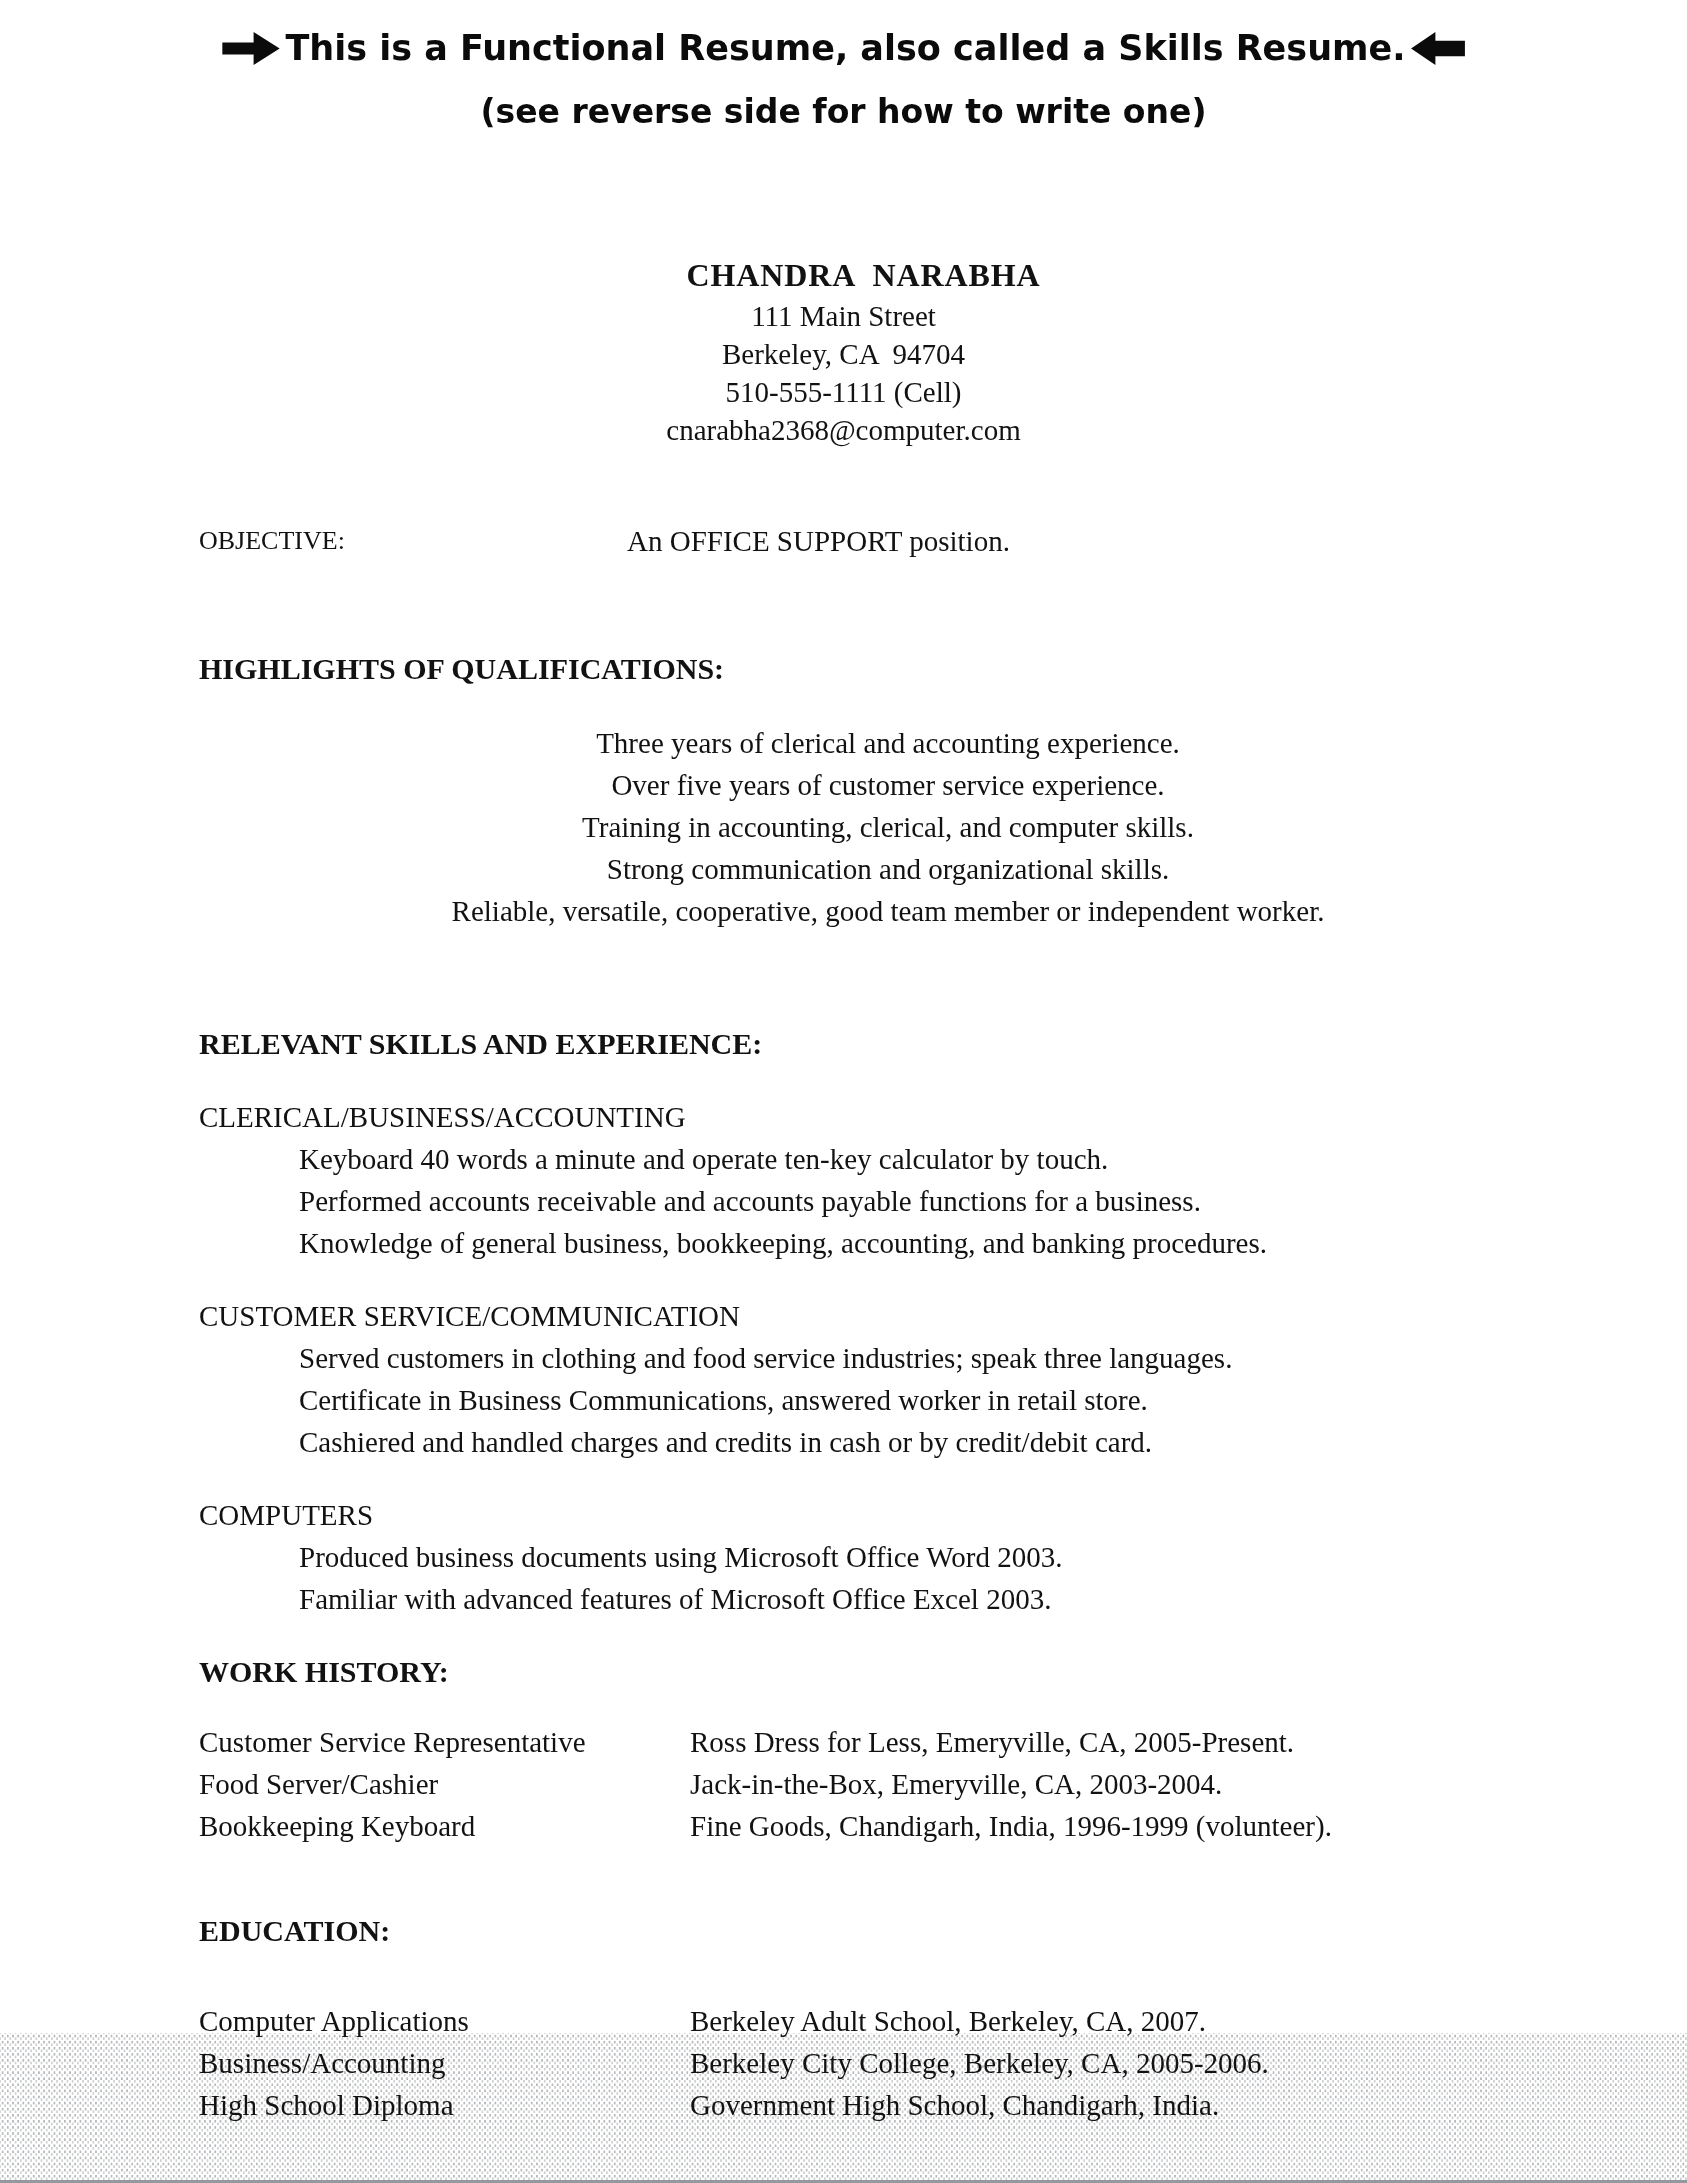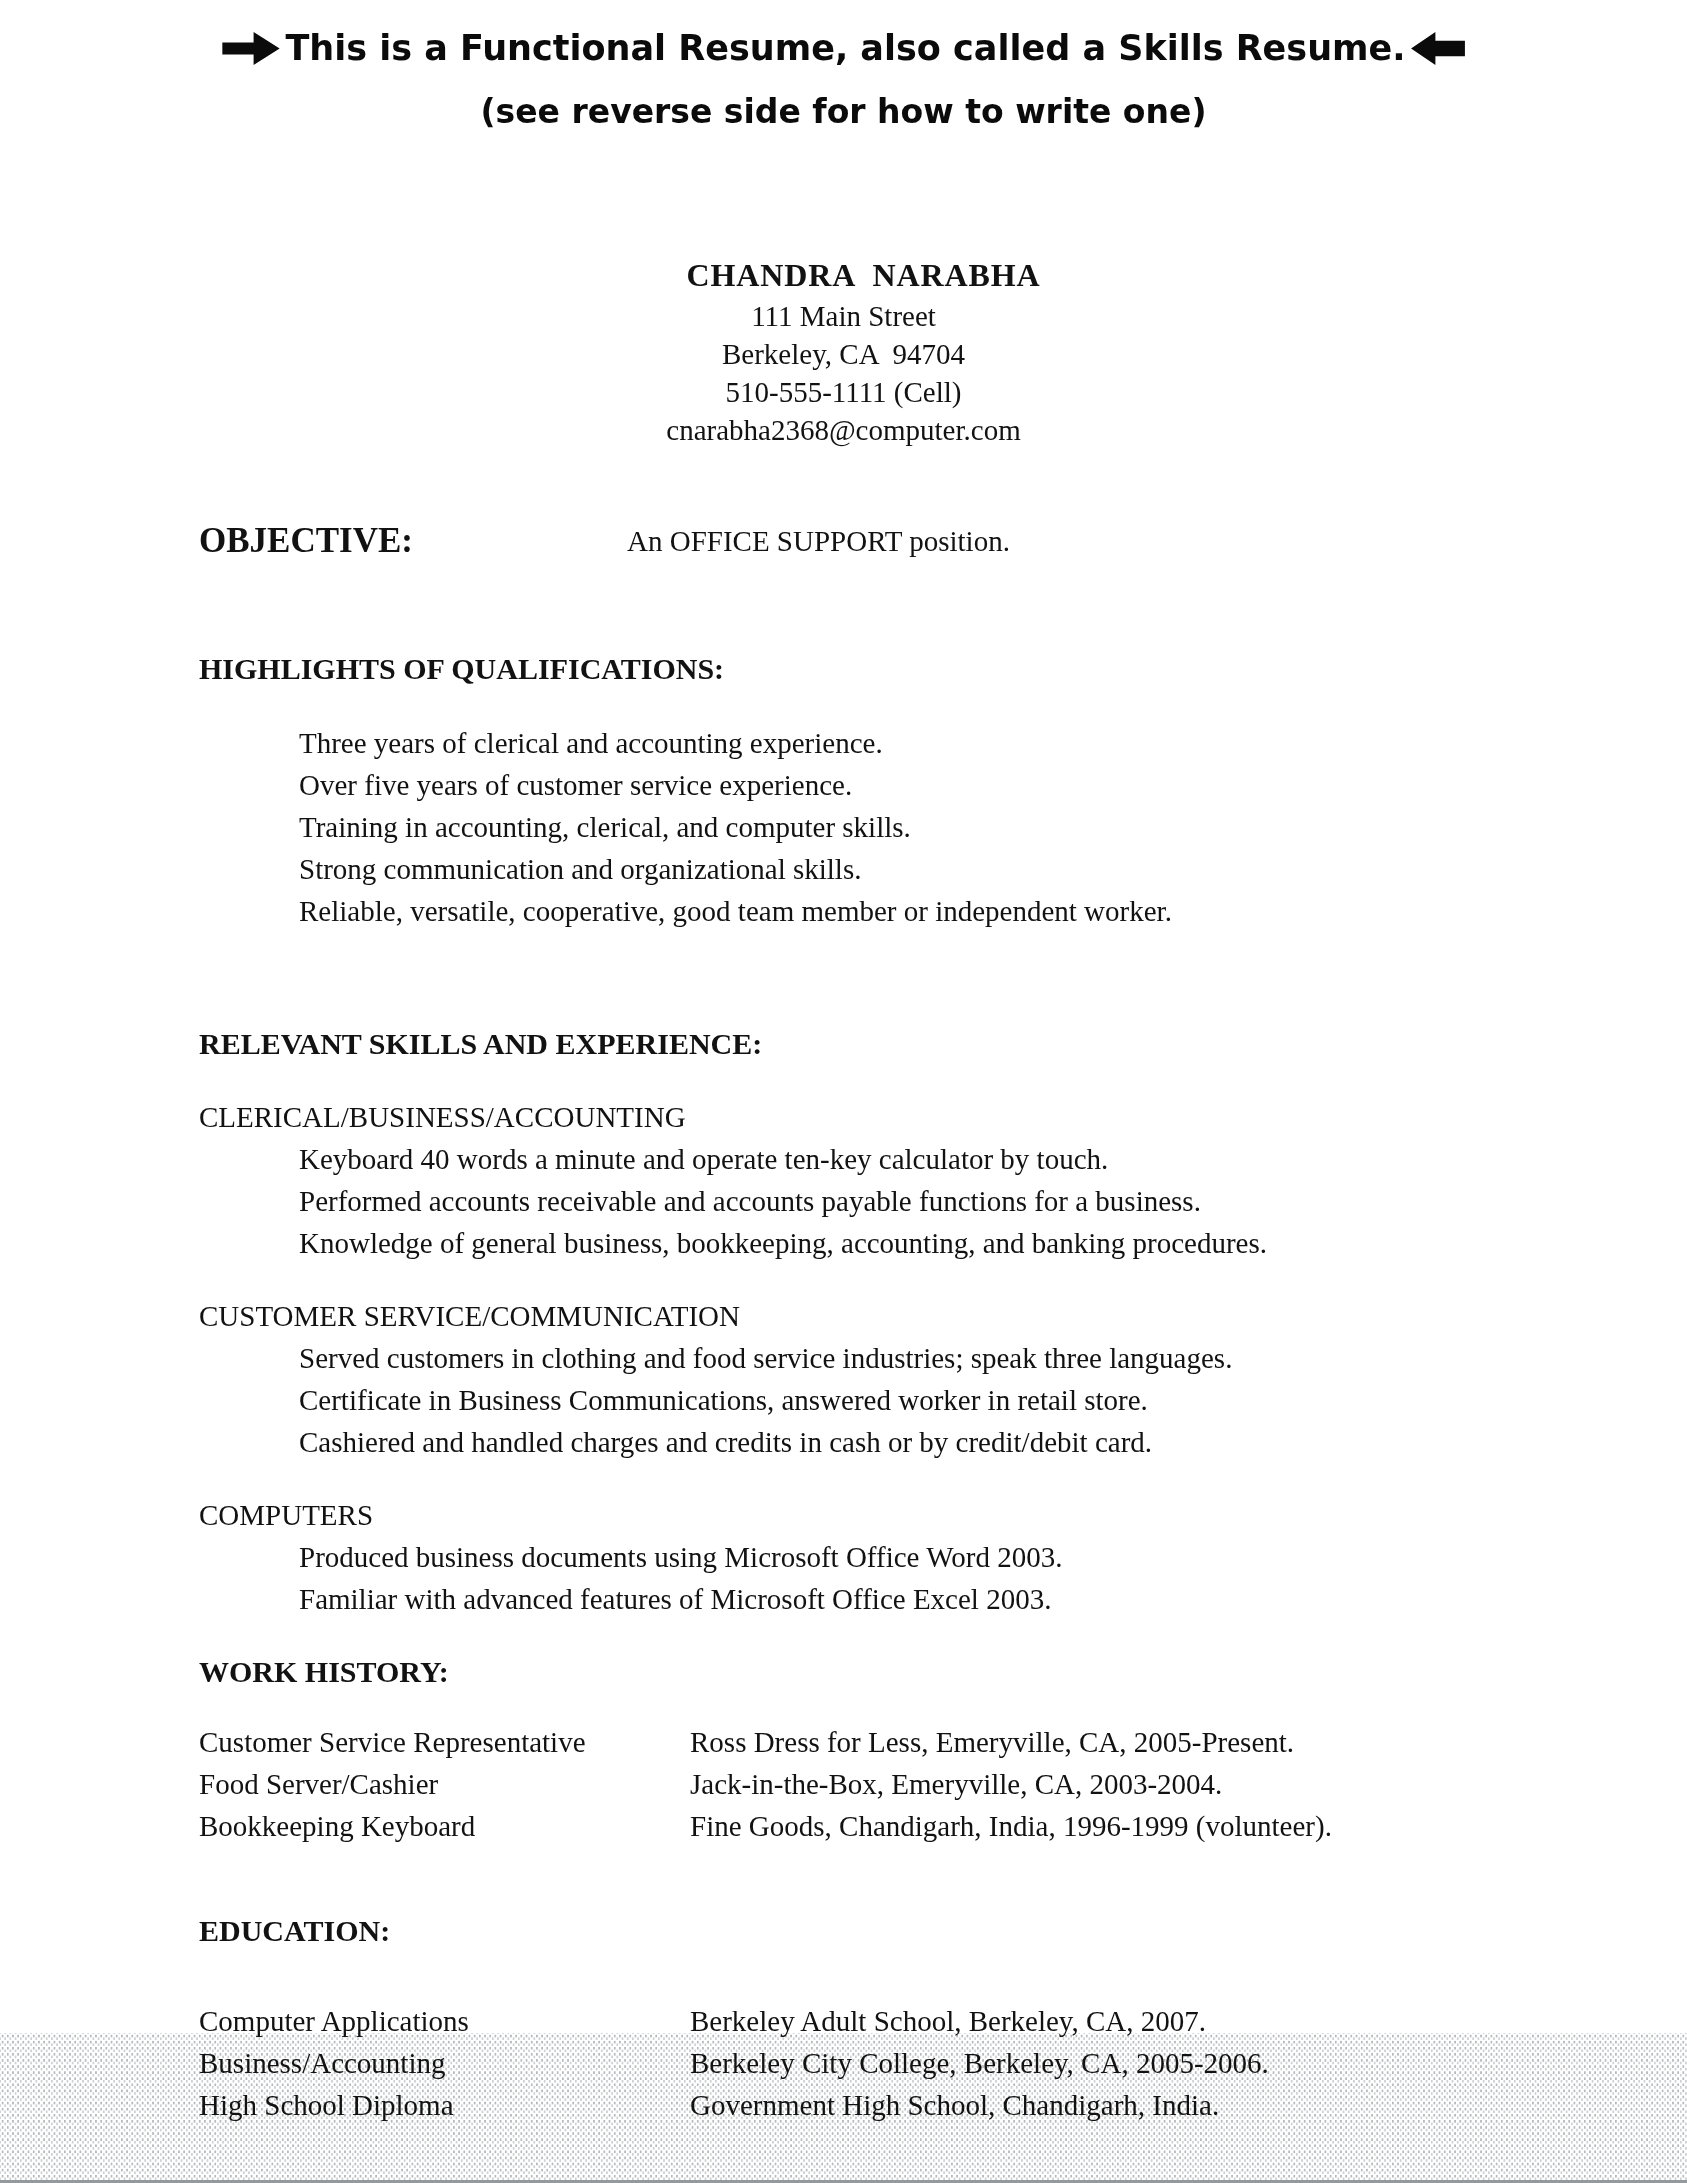--- a/index.html
+++ b/index.html
@@ -46,31 +46,31 @@
     letter-spacing: 0.9px;
     white-space: pre;
     margin-left: 40px;
   }
   .addr-line { font-size: 29px; line-height: 38px; white-space: pre; }
 
   
   .content { margin: 0 210px 0 199px; font-size: 29px; }
 
   .objective-row { margin-top: 72px; display: flex; line-height: 40px; }
-  .objective-label { width: 428px; flex-shrink: 0; font-weight: bold; font-size: 35px; }
+  .objective-label { width: 428px; flex-shrink: 0; font-weight: normal; font-size: 26px; }
   .objective-value { font-size: 29px; }
 
   .sec-heading { font-weight: bold; font-size: 30px; line-height: 42px; }
   .mt-highlights { margin-top: 87px; }
   .mt-skills    { margin-top: 91px; }
   .mt-work      { margin-top: 31px; }
   .mt-edu       { margin-top: 63px; }
 
   .indent-list { margin-top: 32px; padding-left: 100px; }
-  .indent-list .line { line-height: 42px; }
+  .indent-list .line { line-height: 42px; text-align: center; }
 
   .skill-group { margin-top: 31px; }
   .skill-group.first { margin-top: 31px; }
   .group-title { line-height: 42px; margin-top: 16px; }
   .group-items { padding-left: 100px; }
   .group-items .line { line-height: 42px; }
 
   .rows { margin-top: 28px; }
   .rows.edu { margin-top: 48px; }
   .two-col-row { display: flex; line-height: 42px; }

